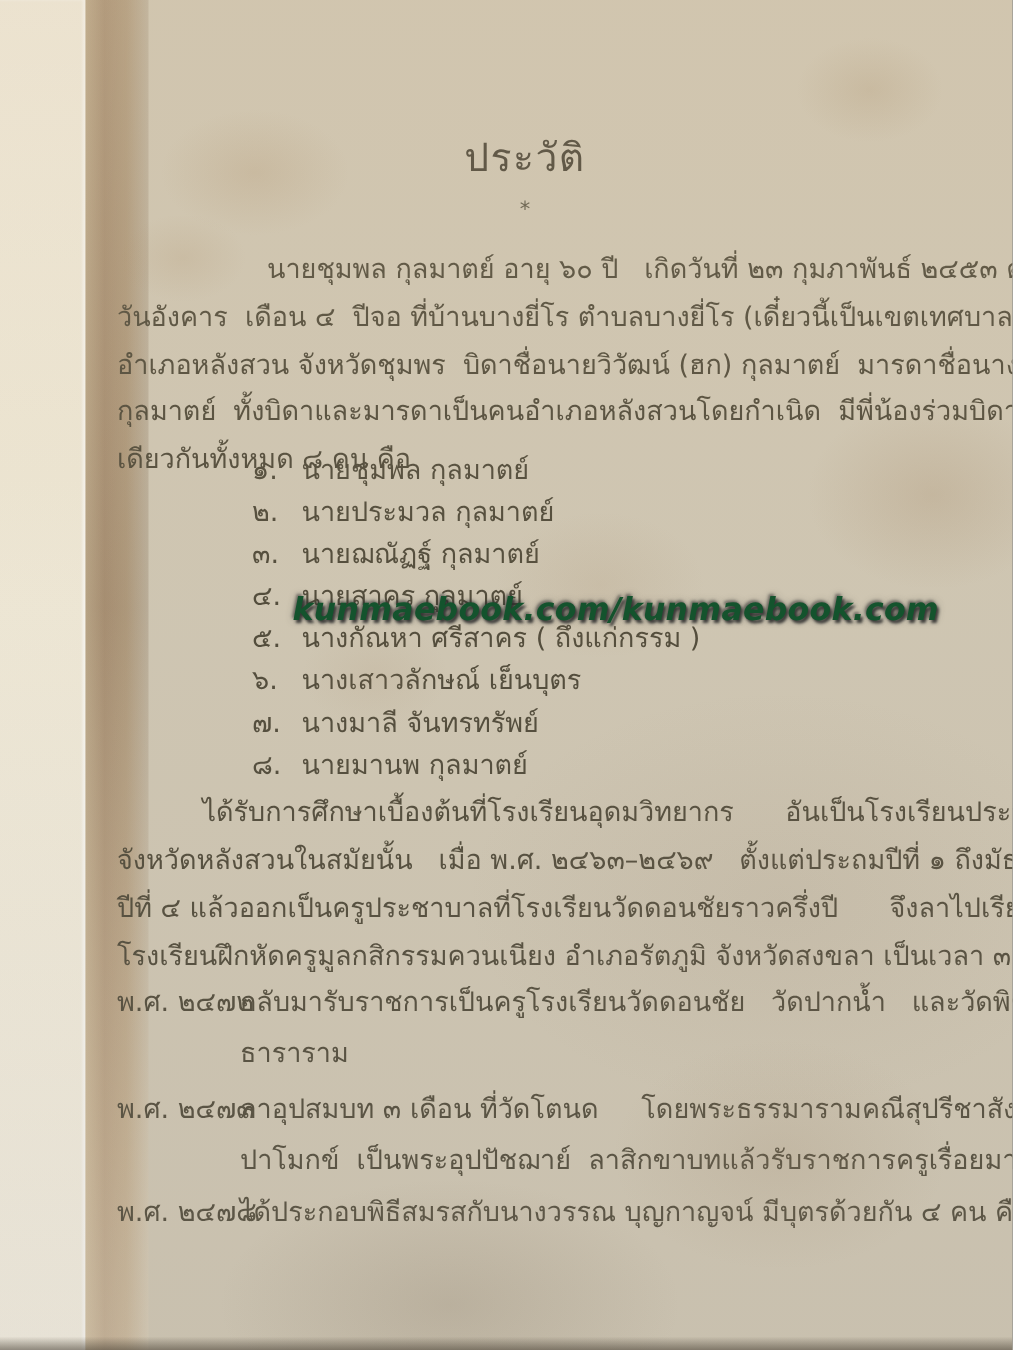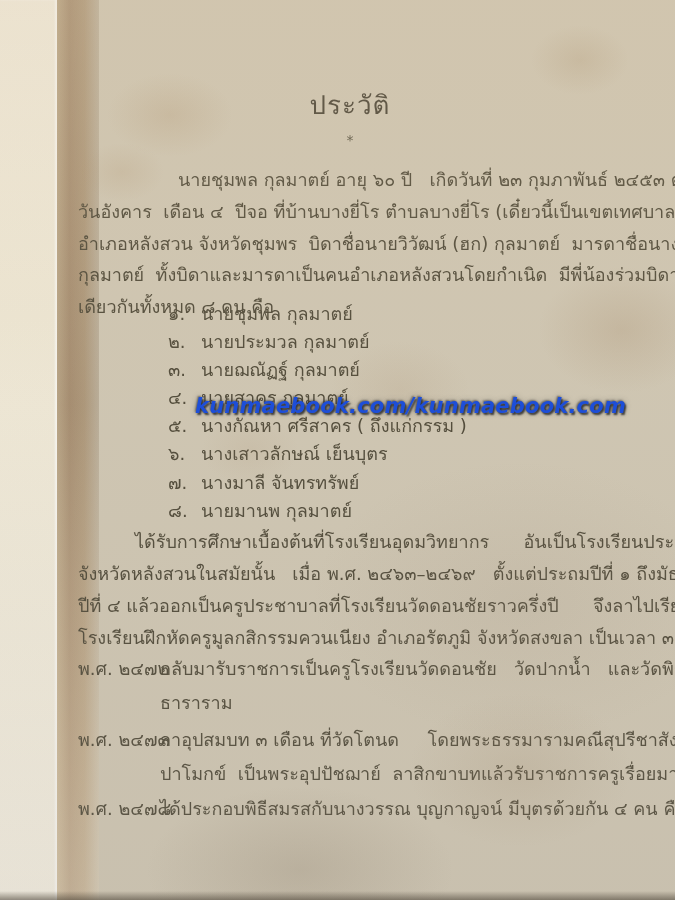--- a/index.html
+++ b/index.html
@@ -75,21 +75,21 @@
   }
   .t-entry { display:flex; align-items:flex-start; }
   .t-entry.gap1 { margin-top:4px; }
   .t-entry.gap2 { margin-top:2px; }
   .t-year { width:82px; flex:0 0 82px; white-space:pre; }
   .t-lines { flex:1; }
   
   .watermark {
     position:absolute; left:195px; top:394px;
     font-size:21px; font-weight:bold; font-style:italic;
-    color:#1d4ed8; letter-spacing:0.2px; white-space:pre;
+    color:#14532d; letter-spacing:0.2px; white-space:pre;
     text-shadow: 1.5px 2px 2px rgba(45,45,45,0.9), -1px -1px 2px rgba(45,45,45,0.55), 0 0 6px rgba(60,60,60,0.4);
   }
 </style>
 </head>
 <body>
 
 <div class="photo">
   <div class="prev-edge"></div>
   <div class="gutter"></div>
 

